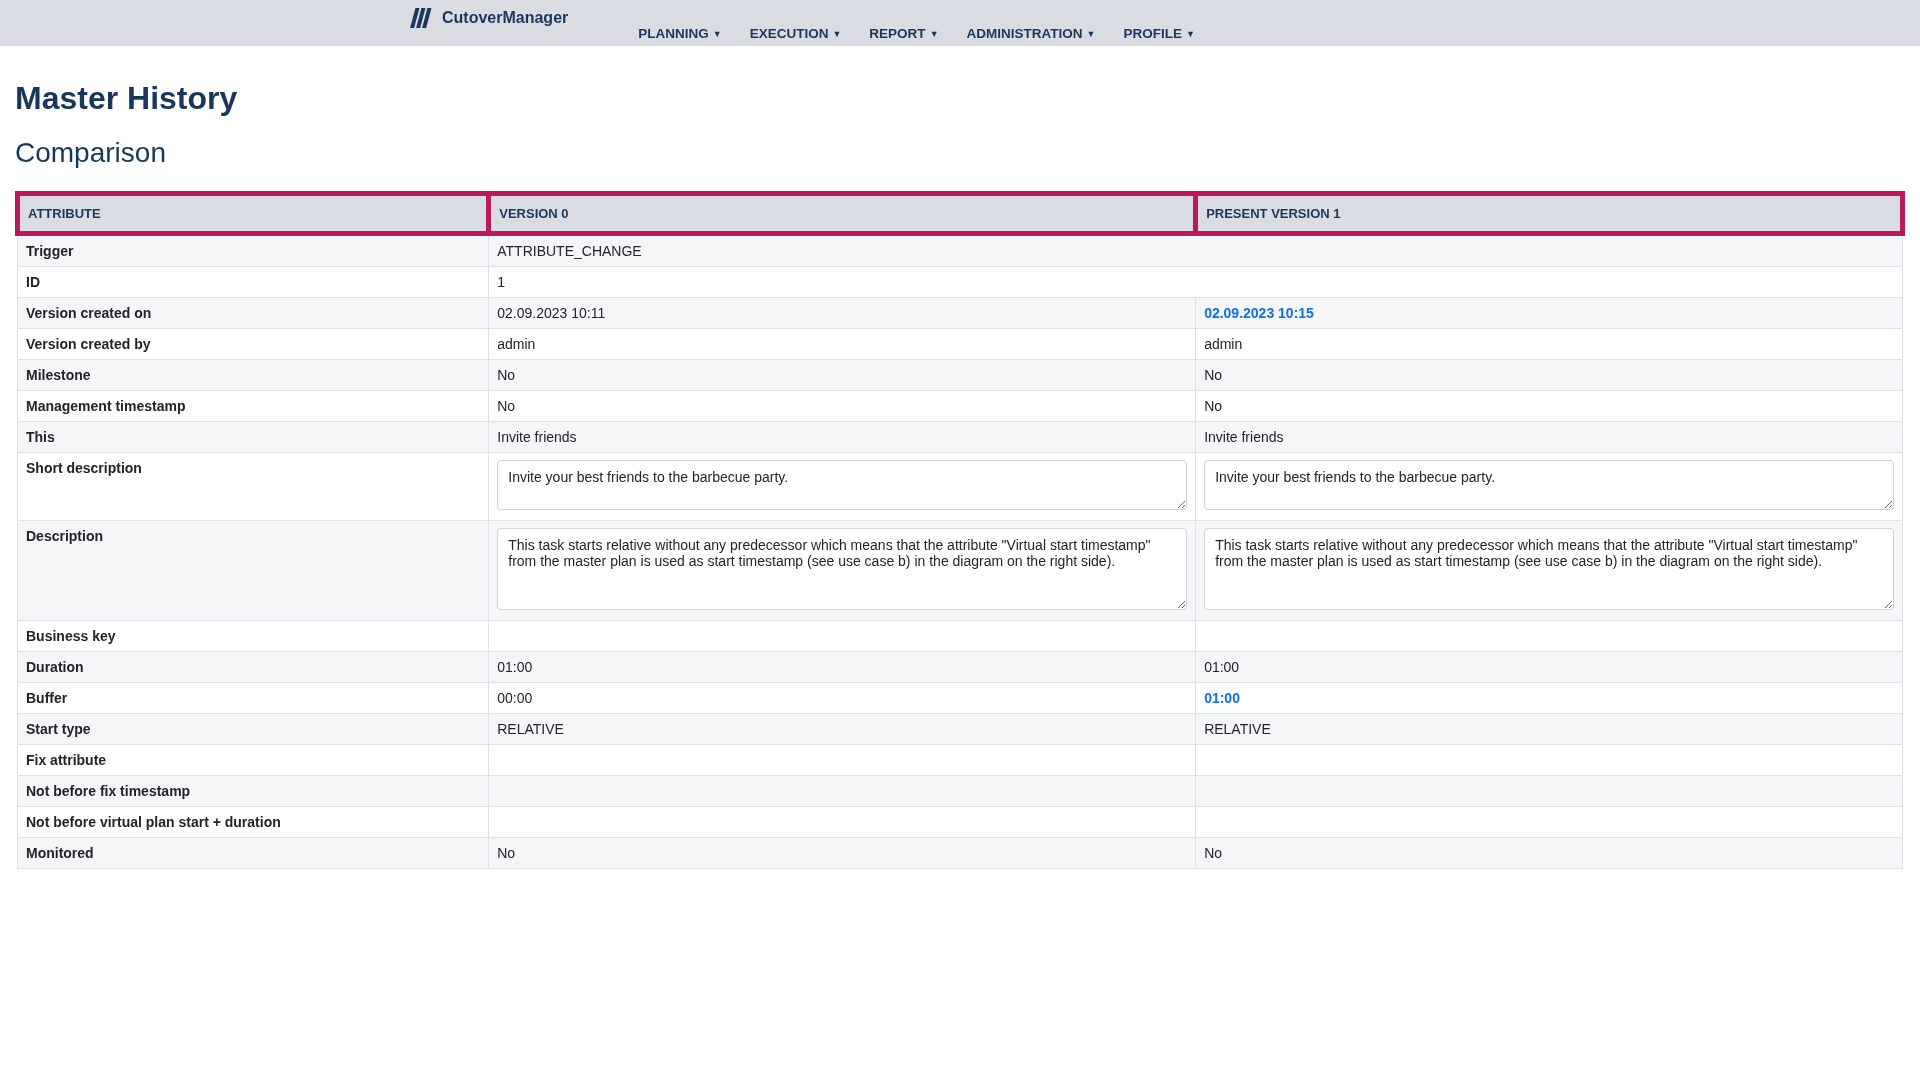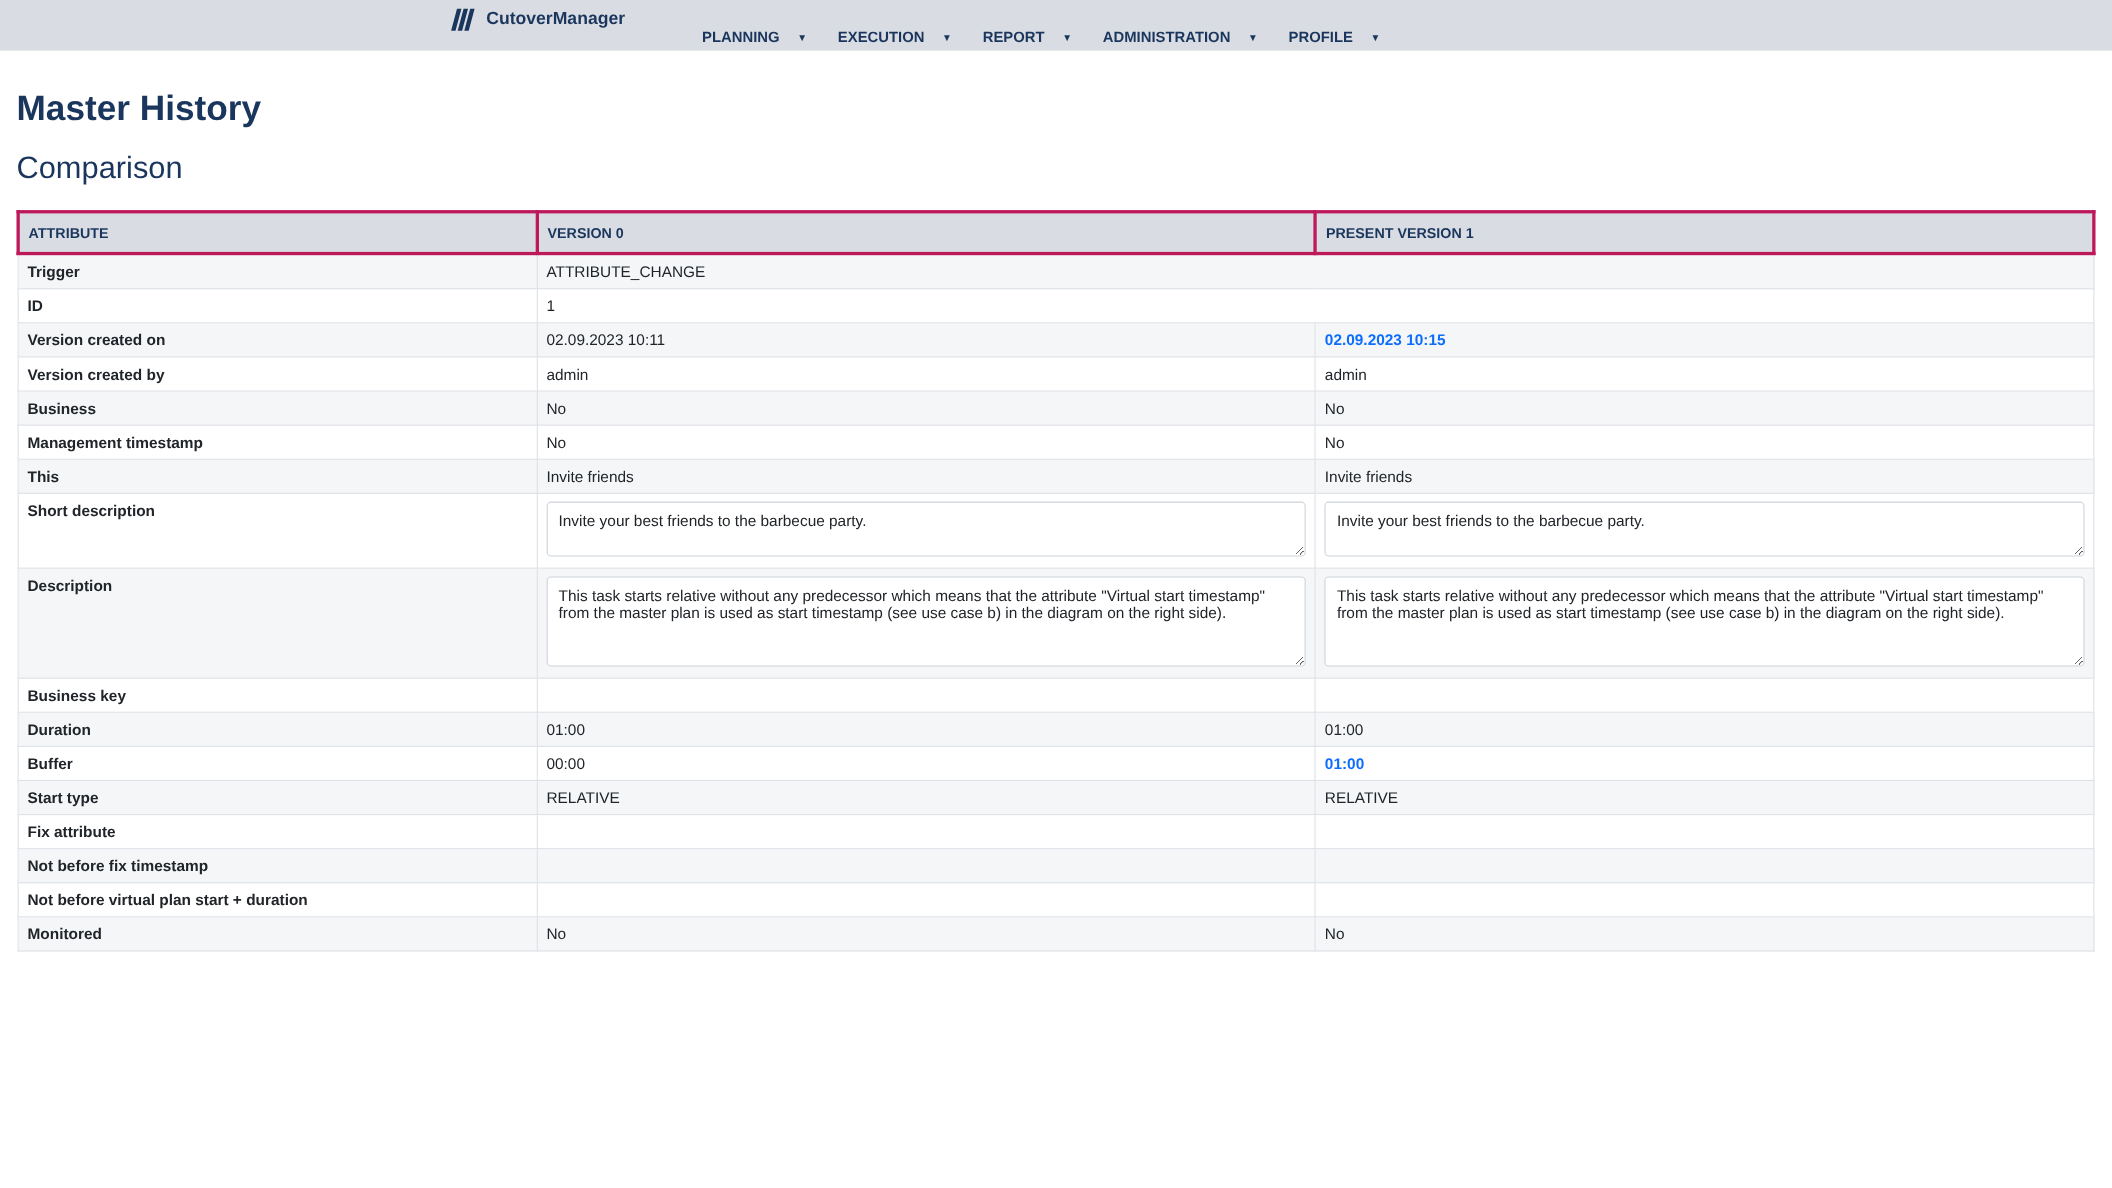--- a/index.html
+++ b/index.html
@@ -41,21 +41,21 @@
     display: flex;
     gap: 28px;
   }
   .nav-item {
     font-weight: 700;
     font-size: 13.5px;
     color: #1b365d;
     cursor: pointer;
     display: flex;
     align-items: center;
-    gap: 16px;
+    gap: 4px;
     margin-top: 20px;
   }
   .caret {
     font-size: 9px;
     position: relative;
     top: 1px;
   }
   .page {
     padding: 34px 15px 40px;
   }
@@ -76,21 +76,21 @@
     border-collapse: collapse;
     table-layout: fixed;
   }
   table.cmp thead th {
     background: #d9dde3;
     color: #1b365d;
     font-weight: 700;
     font-size: 13px;
     text-align: left;
     padding: 10px 8px;
-    border: 3px solid #be185d;
+    border: 5px solid #be185d;
   }
   table.cmp td {
     border: 1px solid #dee2e6;
     padding: 7px 8px;
     vertical-align: top;
     font-size: 14px;
   }
   table.cmp tbody tr:nth-child(odd) td {
     background: #f4f6f8;
   }
@@ -192,21 +192,21 @@
           <td class="label">Version created on</td>
           <td>02.09.2023 10:11</td>
           <td><span class="changed">02.09.2023 10:15</span></td>
         </tr>
         <tr>
           <td class="label">Version created by</td>
           <td>admin</td>
           <td>admin</td>
         </tr>
         <tr>
-          <td class="label">Business</td>
+          <td class="label">Milestone</td>
           <td>No</td>
           <td>No</td>
         </tr>
         <tr>
           <td class="label">Management timestamp</td>
           <td>No</td>
           <td>No</td>
         </tr>
         <tr>
           <td class="label">This</td>

